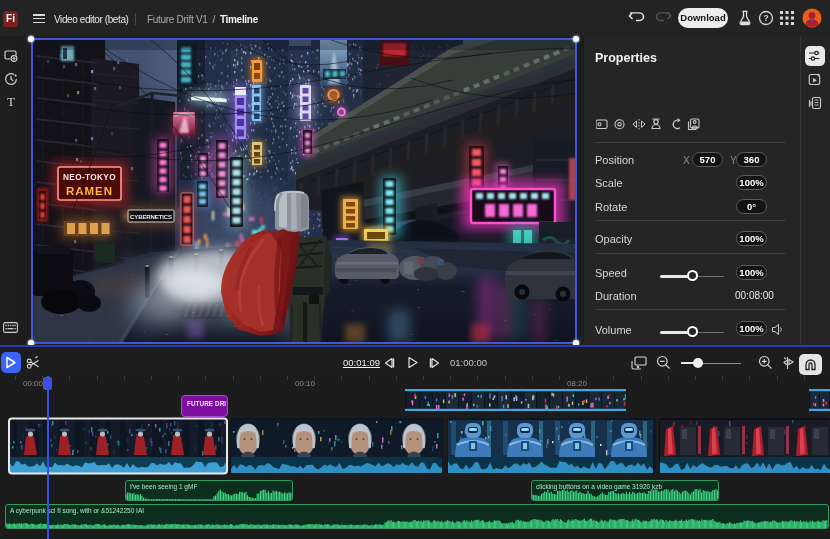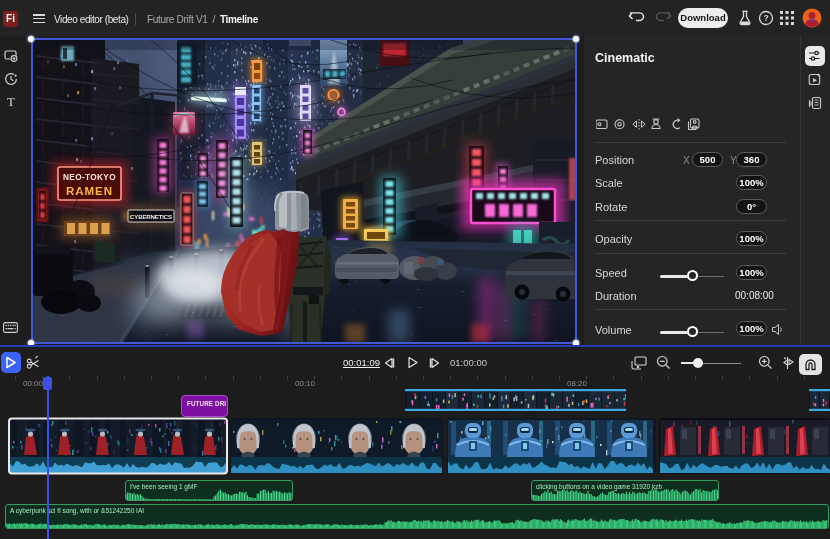--- a/index.html
+++ b/index.html
@@ -1954,21 +1954,21 @@
         <rect x="0" y="0" width="543" height="10" fill="#0d1220" opacity="0.3"></rect>
       </svg>
   </div>
   <div id="pv-frame" class="abs"></div>
   <div class="hdl abs" style="left:28px;top:36px;"></div>
   <div class="hdl abs" style="left:573px;top:36px;"></div>
   <div class="hdl abs" style="left:28px;top:340px;"></div>
   <div class="hdl abs" style="left:573px;top:340px;"></div>
 
   <div id="props" class="abs">
-    <h3>Cinematic</h3>
+    <h3>Properties</h3>
     <svg class="abs" style="left:12px;top:81px" width="112" height="15" viewBox="0 0 112 15">
       <g stroke="#c9c9c9" stroke-width="1.1" fill="none">
         <rect x="0" y="3" width="11" height="8.5" rx="1.5"></rect>
         <circle cx="3.5" cy="7.2" r="1.5"></circle>
         <circle cx="23.5" cy="7.2" r="4.5"></circle>
         <circle cx="23.5" cy="7.2" r="1.7"></circle>
         <path d="M40.5 4 l-3.6 3.2 3.6 3.2 z M45.5 4 l3.6 3.2 -3.6 3.2 z" stroke-width="1"></path>
         <path d="M43 2 v10.5" stroke-dasharray="1.6 1.4" stroke-width=".9"></path>
         <circle cx="60" cy="4.8" r="2.2"></circle>
         <path d="M56 11.5 a4 4 0 0 1 8 0 z"></path>
@@ -1978,21 +1978,21 @@
         <path d="M92.5 4.5 v8 h8"></path>
         <rect x="94.5" y="2" width="8.5" height="9" rx="1.5"></rect>
         <circle cx="98.7" cy="5" r="1.4"></circle>
         <path d="M96 11 a2.9 2.9 0 0 1 5.5 0 z"></path>
       </g>
     </svg>
     <div class="pdiv abs" style="top:106px"></div>
 
     <div class="prop-label abs" style="top:118px">Position</div>
     <div class="xy abs" style="left:99px;top:119px">X</div>
-    <div class="pfield abs" style="left:108px;top:116px">500</div>
+    <div class="pfield abs" style="left:108px;top:116px">570</div>
     <div class="xy abs" style="left:146px;top:119px">Y</div>
     <div class="pfield abs" style="left:152px;top:116px">360</div>
 
     <div class="prop-label abs" style="top:141px">Scale</div>
     <div class="pfield abs" style="left:152px;top:139px">100%</div>
 
     <div class="prop-label abs" style="top:165px">Rotate</div>
     <div class="pfield abs" style="left:152px;top:163px">0°</div>
 
     <div class="pdiv abs" style="top:184px"></div>

